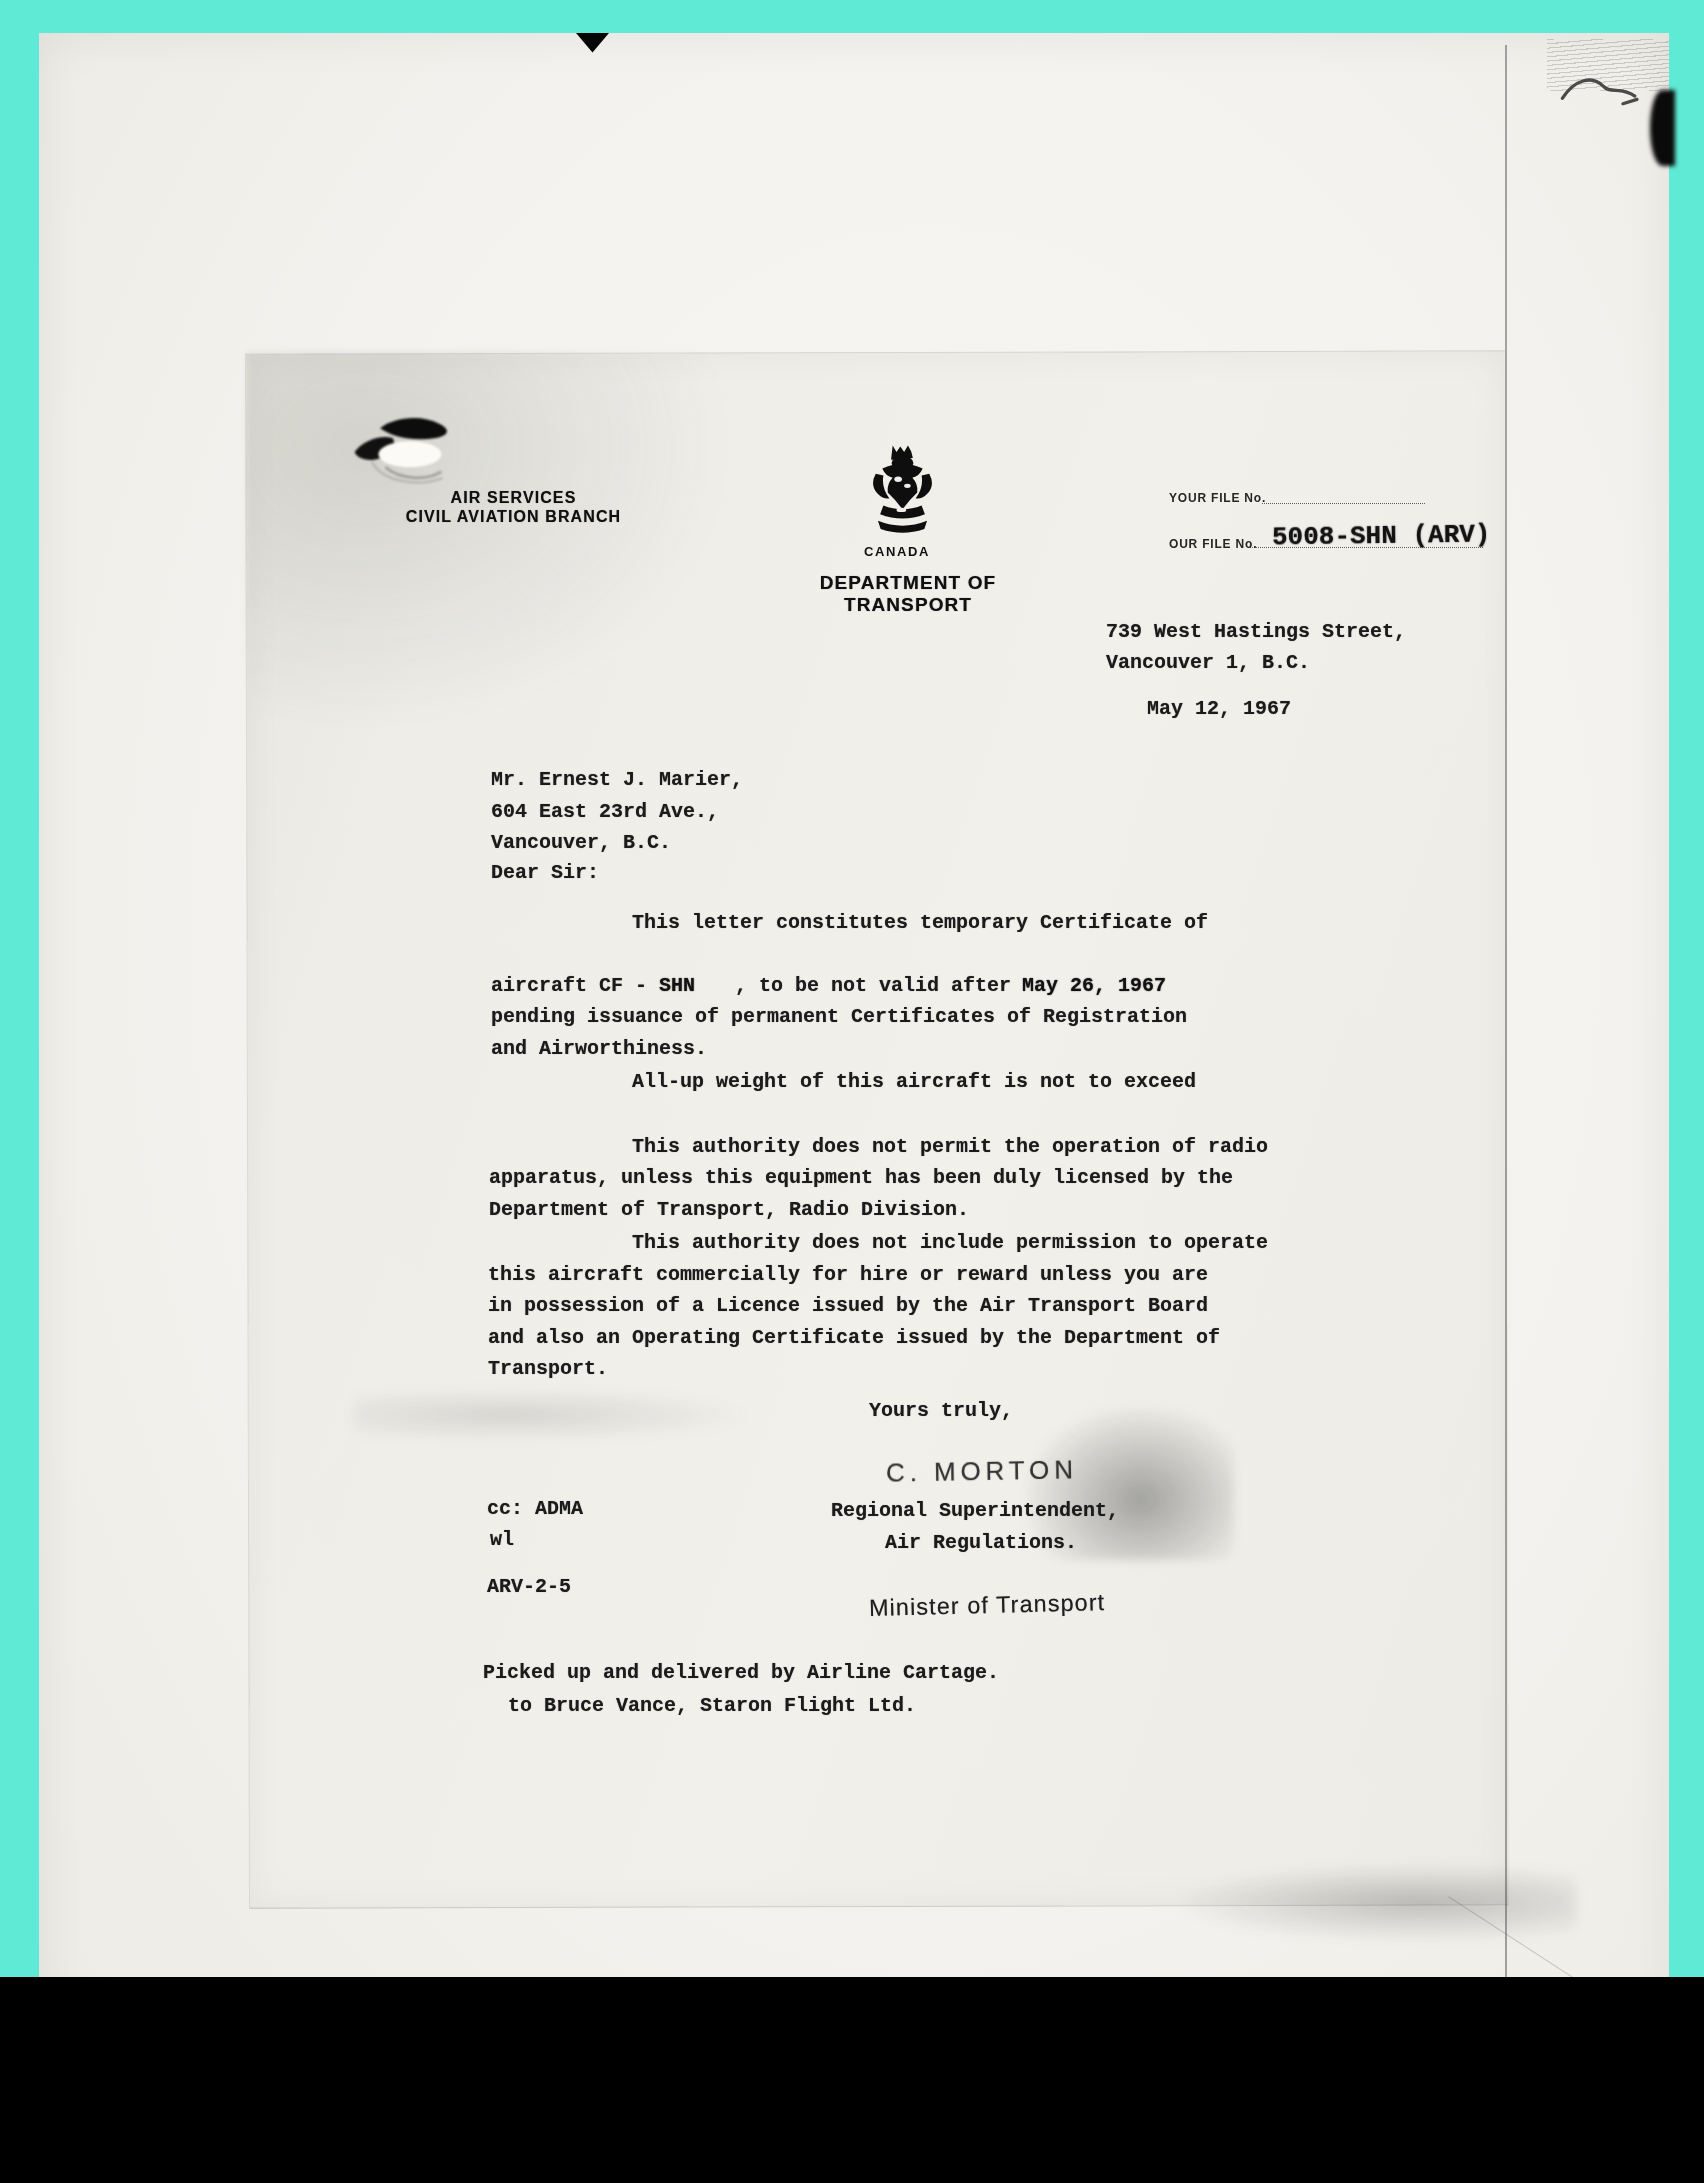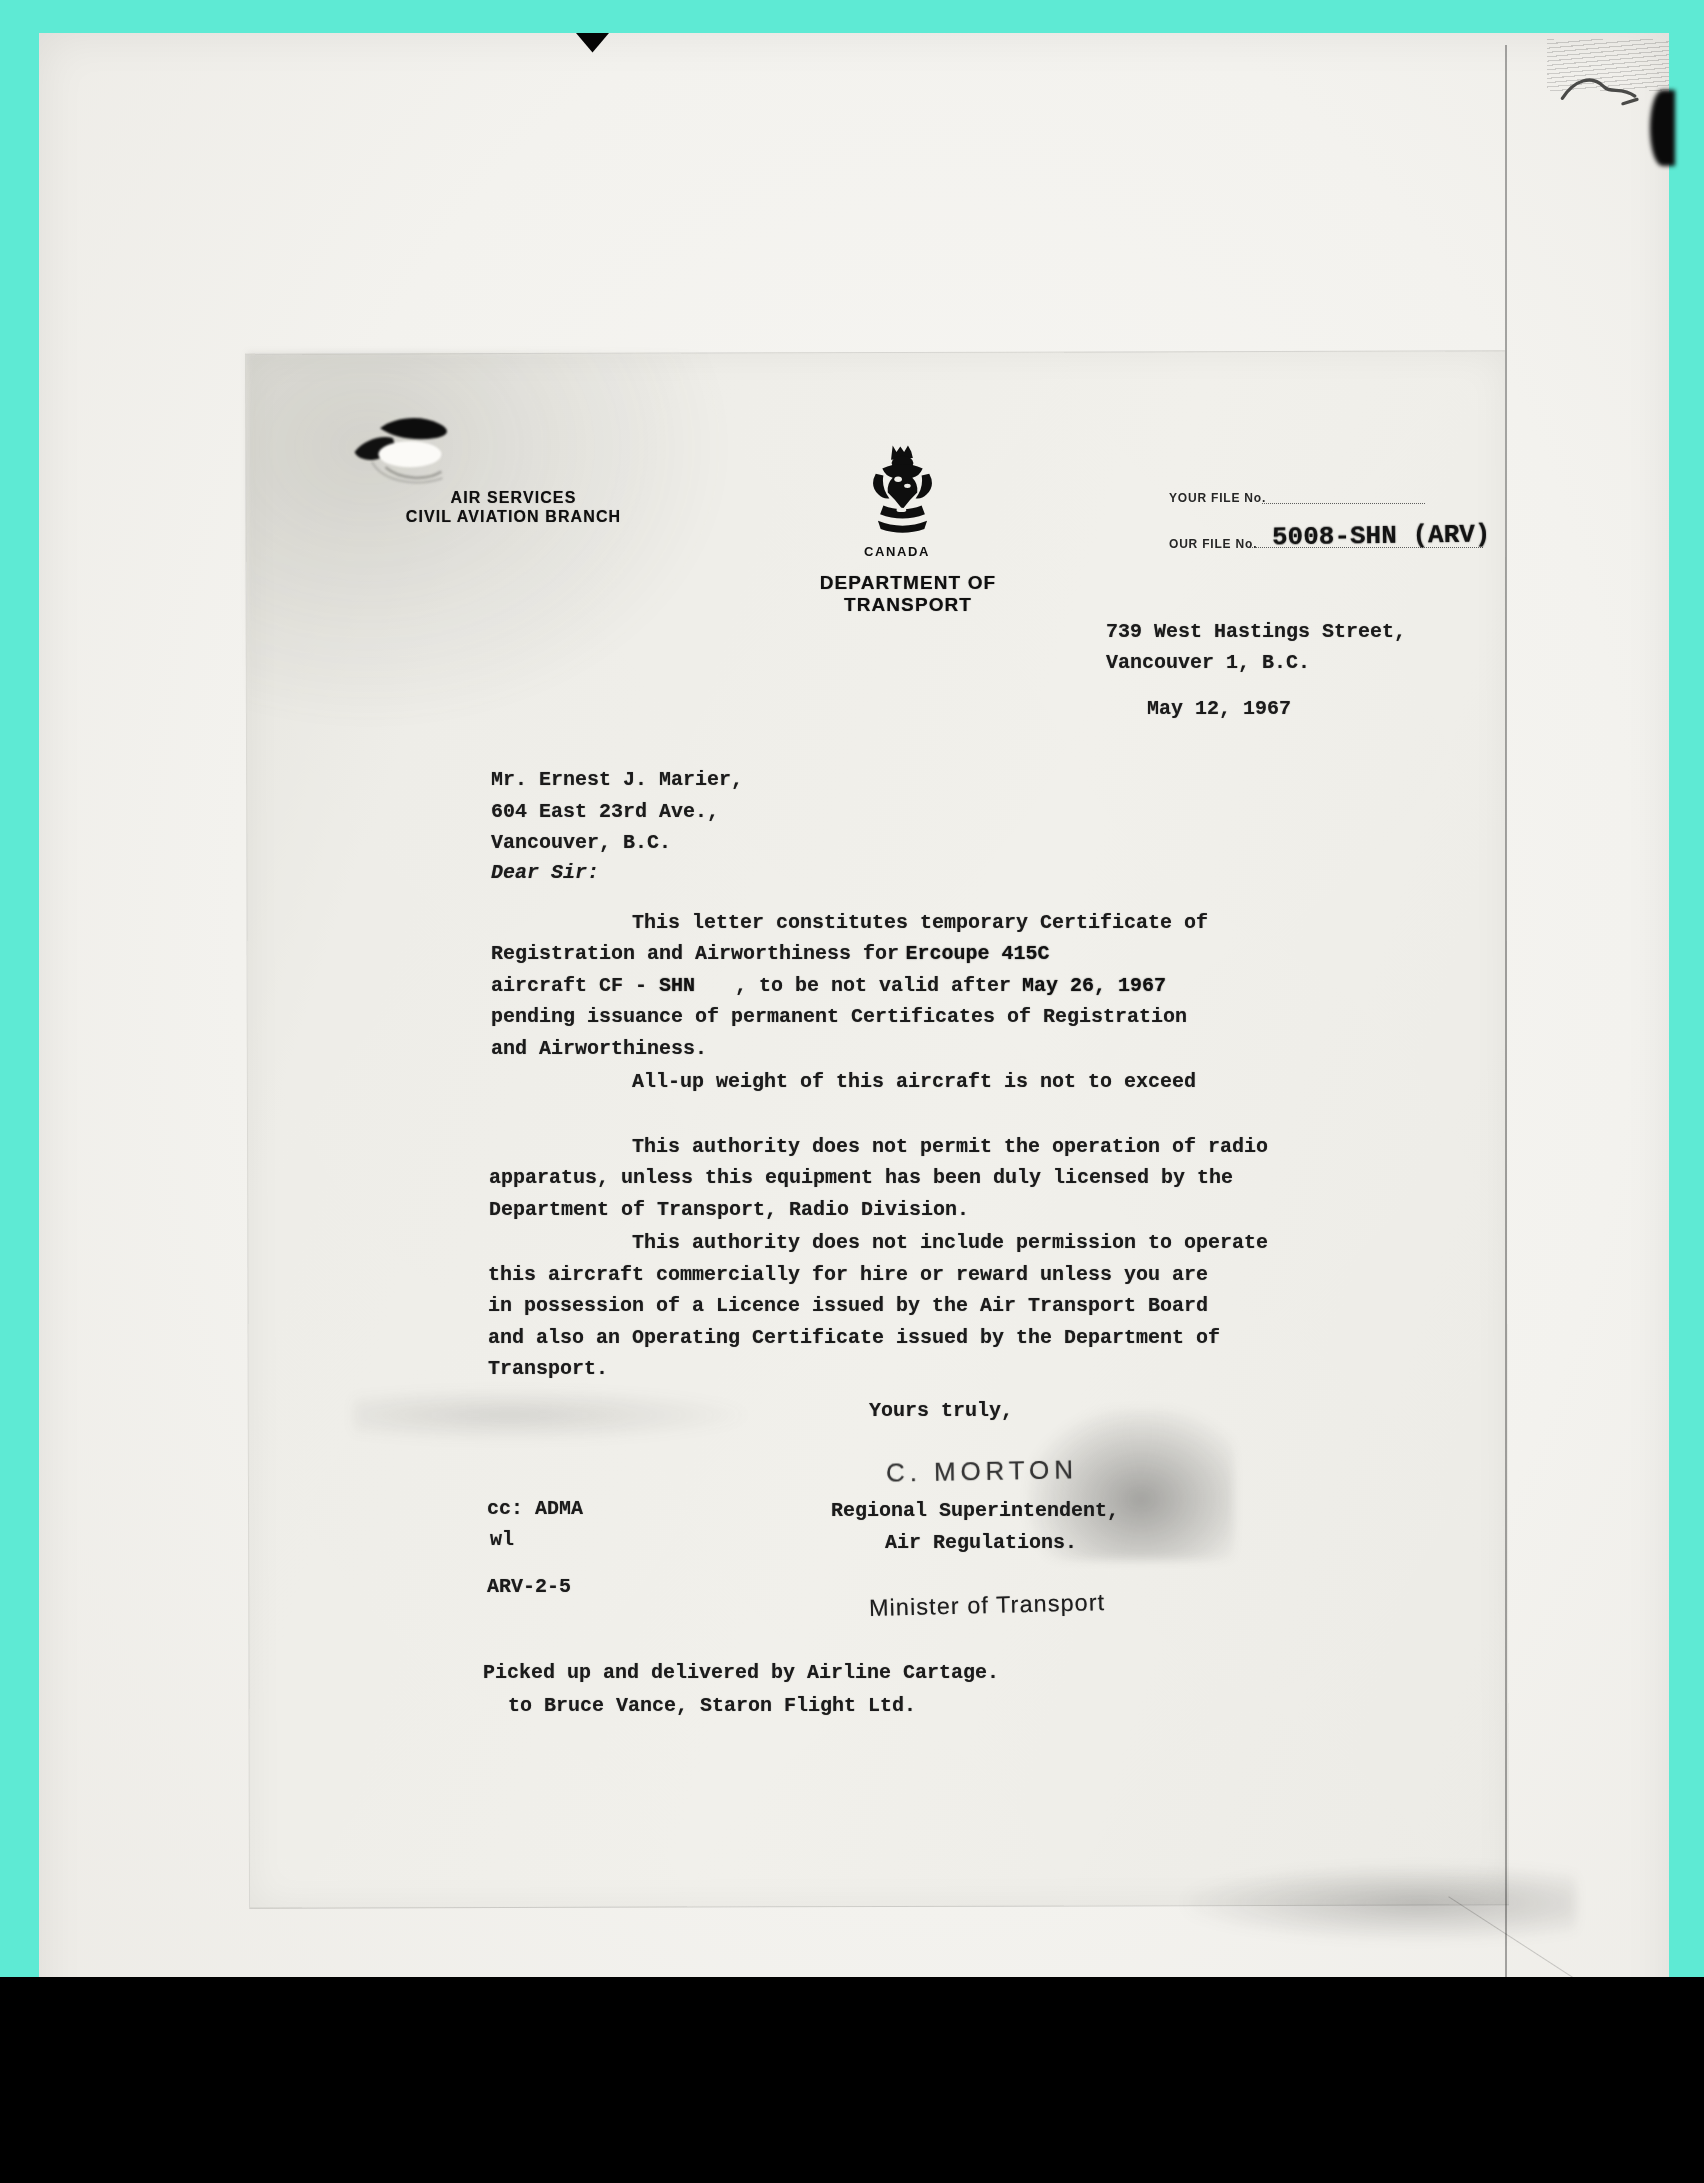--- a/index.html
+++ b/index.html
@@ -119,24 +119,23 @@
   <div class="tw fill filevalue">5008-SHN (ARV)</div>
 
   <div class="tw" style="left:1106px;top:620px;">739 West Hastings Street,</div>
   <div class="tw" style="left:1106px;top:651px;">Vancouver 1, B.C.</div>
   <div class="tw" style="left:1147px;top:697px;">May 12, 1967</div>
 
   <div class="tw" style="left:491px;top:768px;">Mr. Ernest J. Marier,</div>
   <div class="tw" style="left:491px;top:800px;">604 East 23rd Ave.,</div>
   <div class="tw" style="left:491px;top:831px;">Vancouver, B.C.</div>
 
-  <div class="tw" style="left:491px;top:861px;font-style:italic;">Dear Sir:</div>
+  <div class="tw" style="left:491px;top:861px;">Dear Sir:</div>
 
   <div class="tw" style="left:632px;top:911px;">This letter constitutes temporary Certificate of</div>
-  <div class="tw" style="left:491px;top:942px;"><span>Registration and Airworthiness for</span><span class="fill g12">Ercoupe 415C</span></div>
   <div class="tw" style="left:491px;top:974px;"><span>aircraft CF - </span><span class="fill">SHN</span><span class="g156">, to be not valid after</span><span class="fill g20">May 26, 1967</span></div>
   <div class="tw" style="left:491px;top:1005px;">pending issuance of permanent Certificates of Registration</div>
   <div class="tw" style="left:491px;top:1037px;">and Airworthiness.</div>
 
   <div class="tw" style="left:632px;top:1070px;">All-up weight of this aircraft is not to exceed</div>
 
   <div class="tw" style="left:632px;top:1135px;">This authority does not permit the operation of radio</div>
   <div class="tw" style="left:489px;top:1166px;">apparatus, unless this equipment has been duly licensed by the</div>
   <div class="tw" style="left:489px;top:1198px;">Department of Transport, Radio Division.</div>
 

